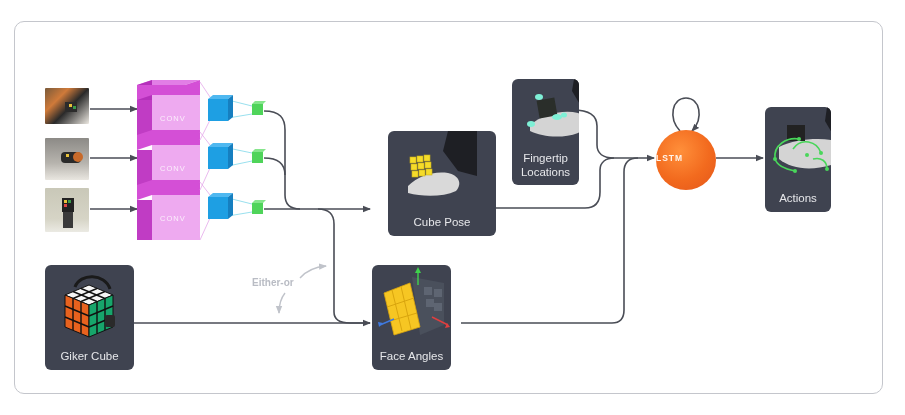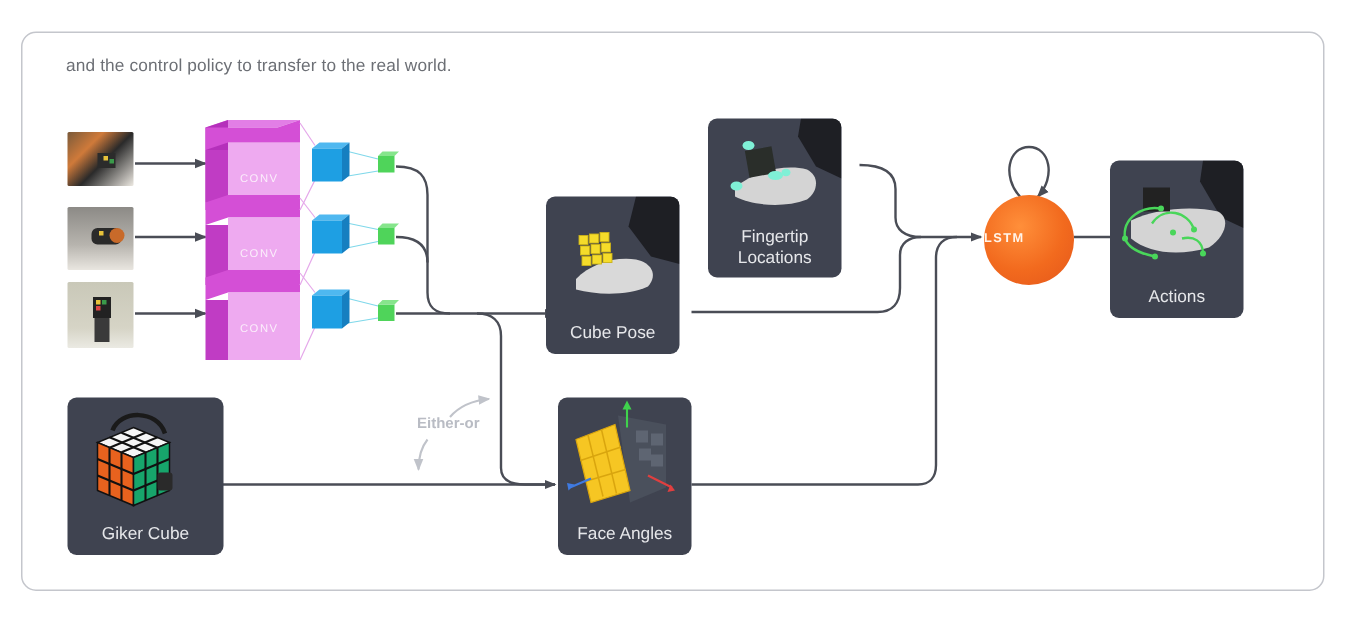--- a/index.html
+++ b/index.html
@@ -6,30 +6,29 @@
   body { width: 905px; height: 415px; position: relative; overflow: hidden; font-family: "Liberation Sans", sans-serif; }
   .frame { position: absolute; left: 14px; top: 21px; width: 869px; height: 373px; border: 1.5px solid #c4c6cc; border-radius: 10px; box-sizing: border-box; }
   .caption { position: absolute; left: 44px; top: 37px; font-size: 11.5px; line-height: 15px; color: #6c6f75; letter-spacing: 0.1px; }
   svg.wires { position: absolute; left: 0; top: 0; }
   .card { position: absolute; background: #3f4350; border-radius: 6px; overflow: hidden; }
   .card .label { position: absolute; left: 0; right: 0; text-align: center; color: #e6e7ea; font-size: 11.5px; line-height: 14px; }
   .photo { position: absolute; width: 44px; border-radius: 1px; overflow: hidden; }
   .lstm { position: absolute; left: 656px; top: 130px; width: 60px; height: 60px; border-radius: 50%;
           background: radial-gradient(circle at 40% 35%, #ff8f3a, #f26a1e 55%, #e4561a); }
   .lstm span { position: absolute; left: 0; right: 0; top: 23px; text-align: left; color: #fff4ea; font-size: 8.5px; font-weight: bold; letter-spacing: 1px; }
-  .either { position: absolute; left: 278px; top: 277px; color: #b9bcc4; font-size: 10px; font-weight: bold; }
+  .either { position: absolute; left: 252px; top: 277px; color: #b9bcc4; font-size: 10px; font-weight: bold; }
   .conv-label { position: absolute; color: #fbeefb; font-size: 7.5px; font-weight: normal; letter-spacing: 1px; }
 </style>
 </head>
 <body>
 
 <div class="frame"></div>
 
 <div class="caption">
-  <div>and the control policy to transfer to the real world.</div>
 </div>
 
 <svg class="wires" width="905" height="415">
   <defs>
     <marker id="arr" markerWidth="8" markerHeight="8" refX="7" refY="4" orient="auto" markerUnits="userSpaceOnUse">
       <path d="M0,0.8 L8,4 L0,7.2 Z" fill="#4a4d56"></path>
     </marker>
     <marker id="arrgray" markerWidth="8" markerHeight="8" refX="7" refY="4" orient="auto" markerUnits="userSpaceOnUse">
       <path d="M0,0.8 L8,4 L0,7.2 Z" fill="#c0c3ca"></path>
     </marker>
@@ -151,56 +150,56 @@
     </g>
   <g>
       <rect x="252" y="203" width="11" height="11" fill="#4fd45a"></rect>
       <polygon points="252,203 255,200 266,200 263,203" fill="#86e58c"></polygon>
     </g>
 </svg>
 <div class="conv-label" style="left:160px; top:114px;">CONV</div>
 <div class="conv-label" style="left:160px; top:164px;">CONV</div>
 <div class="conv-label" style="left:160px; top:214px;">CONV</div>
 
-<div class="card" style="left:364px; top:131px; width:89px; height:105px;">
+<div class="card" style="left:388px; top:131px; width:108px; height:105px;">
   <svg width="89" height="80">
     <polygon points="60,0 89,0 89,45 70,40 55,20" fill="#1e1f24"></polygon>
     <path d="M20,55 C30,45 45,40 60,42 C70,44 75,52 68,60 C55,66 35,66 20,62 Z" fill="#d9d9d9"></path>
     <g fill="#f5dc2a" stroke="#c9b11a" stroke-width="0.6">
       <rect x="22" y="26" width="6" height="6"></rect>
         <rect x="29" y="25" width="6" height="6"></rect>
         <rect x="36" y="24" width="6" height="6"></rect>
       <rect x="23" y="33" width="6" height="6"></rect>
         <rect x="30" y="32" width="6" height="6"></rect>
         <rect x="37" y="31" width="6" height="6"></rect>
       <rect x="24" y="40" width="6" height="6"></rect>
         <rect x="31" y="39" width="6" height="6"></rect>
         <rect x="38" y="38" width="6" height="6"></rect>
     </g>
   </svg>
   <div class="label" style="top:84px;">Cube Pose</div>
 </div>
 
-<div class="card" style="left:472px; top:79px; width:89px; height:106px;">
+<div class="card" style="left:512px; top:79px; width:67px; height:106px;">
   <svg width="89" height="66">
     <polygon points="62,0 89,0 89,40 72,32 60,12" fill="#1e1f24"></polygon>
     <path d="M18,46 C30,36 50,30 66,34 C74,38 74,48 66,54 C50,60 30,58 18,52 Z" fill="#d4d4d4"></path>
     <rect x="26" y="20" width="18" height="18" fill="#2a2e2a" transform="rotate(-10 35 29)"></rect>
     <g fill="#7ff0d6">
         <ellipse cx="27" cy="18" rx="4" ry="3"></ellipse>
         <ellipse cx="45" cy="38" rx="5" ry="3"></ellipse>
         <ellipse cx="52" cy="36" rx="3" ry="2.5"></ellipse>
         <ellipse cx="19" cy="45" rx="4" ry="3"></ellipse>
       </g>
   </svg>
   <div class="label" style="top:72px;">Fingertip</div>
   <div class="label" style="top:86px;">Locations</div>
 </div>
 
-<div class="card" style="left:45px; top:265px; width:104px; height:105px;">
+<div class="card" style="left:45px; top:265px; width:89px; height:105px;">
   <svg width="89" height="80">
     <path d="M30,22 C35,8 60,8 65,24" fill="none" stroke="#1a1a1a" stroke-width="3"></path>
     <polygon points="44,20 68,30 44,40 20,30" fill="#f5f5f5" stroke="#111" stroke-width="1"></polygon>
     <polygon points="20,30 44,40 44,72 20,62" fill="#e8621e" stroke="#111" stroke-width="1"></polygon>
     <polygon points="44,40 68,30 68,62 44,72" fill="#17a56b" stroke="#111" stroke-width="1"></polygon>
     <g stroke="#111" stroke-width="1.4">
       <line x1="28" y1="33" x2="28" y2="65"></line>
         <line x1="36" y1="36.5" x2="36" y2="68.5"></line>
       <line x1="20" y1="41" x2="44" y2="51"></line>
         <line x1="20" y1="52" x2="44" y2="62"></line>
@@ -211,21 +210,21 @@
       <line x1="28" y1="26.5" x2="52" y2="36.5"></line>
         <line x1="36" y1="23.5" x2="60" y2="33.5"></line>
       <line x1="28" y1="33.5" x2="52" y2="23.5"></line>
         <line x1="36" y1="36.5" x2="60" y2="26.5"></line>
     </g>
     <rect x="60" y="50" width="10" height="12" rx="2" fill="#2a2a2a"></rect>
   </svg>
   <div class="label" style="top:84px;">Giker Cube</div>
 </div>
 
-<div class="card" style="left:372px; top:265px; width:89px; height:105px;">
+<div class="card" style="left:372px; top:265px; width:79px; height:105px;">
   <svg width="89" height="80">
     <polygon points="40,12 72,18 72,60 48,70" fill="#4a505c"></polygon>
     <g fill="#5e6572">
         <rect x="52" y="22" width="8" height="8"></rect>
         <rect x="62" y="24" width="8" height="8"></rect>
         <rect x="54" y="34" width="8" height="8"></rect>
         <rect x="62" y="38" width="8" height="8"></rect>
       </g>
     <polygon points="12,28 38,18 48,62 22,70" fill="#f6c623" stroke="#d9a50e" stroke-width="0.8"></polygon>
     <g stroke="#d9a50e" stroke-width="1">
@@ -241,21 +240,21 @@
     <line x1="60" y1="52" x2="76" y2="60" stroke="#e03f3f" stroke-width="1.4"></line>
       <polygon points="78,62 73,63 75,58" fill="#e03f3f"></polygon>
   </svg>
   <div class="label" style="top:84px;">Face Angles</div>
 </div>
 
 <div class="lstm">
   <span>LSTM</span>
 </div>
 
-<div class="card" style="left:740px; top:107px; width:89px; height:105px;">
+<div class="card" style="left:765px; top:107px; width:66px; height:105px;">
   <svg width="89" height="80">
     <polygon points="62,0 89,0 89,45 74,38 60,14" fill="#1e1f24"></polygon>
     <path d="M14,40 C30,32 55,30 72,34 C80,38 78,50 66,58 C46,64 26,62 14,52 Z" fill="#d4d4d4"></path>
     <rect x="22" y="18" width="18" height="16" fill="#222"></rect>
     <g fill="none" stroke="#49d65a" stroke-width="1.6">
       <path d="M10,52 C8,38 22,30 34,32"></path>
         <path d="M28,42 C36,30 52,34 56,46"></path>
         <path d="M30,64 C20,62 12,58 10,52"></path>
         <path d="M48,52 C56,50 62,54 62,62"></path>
     </g>

